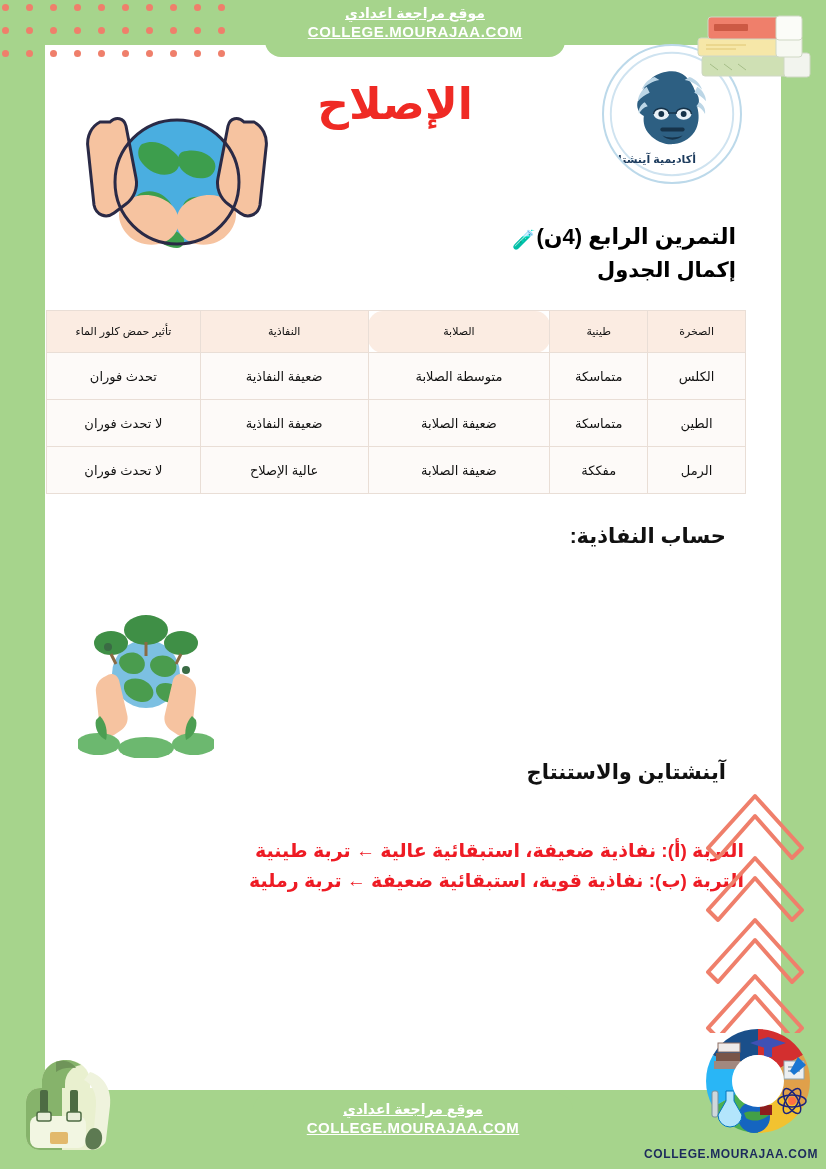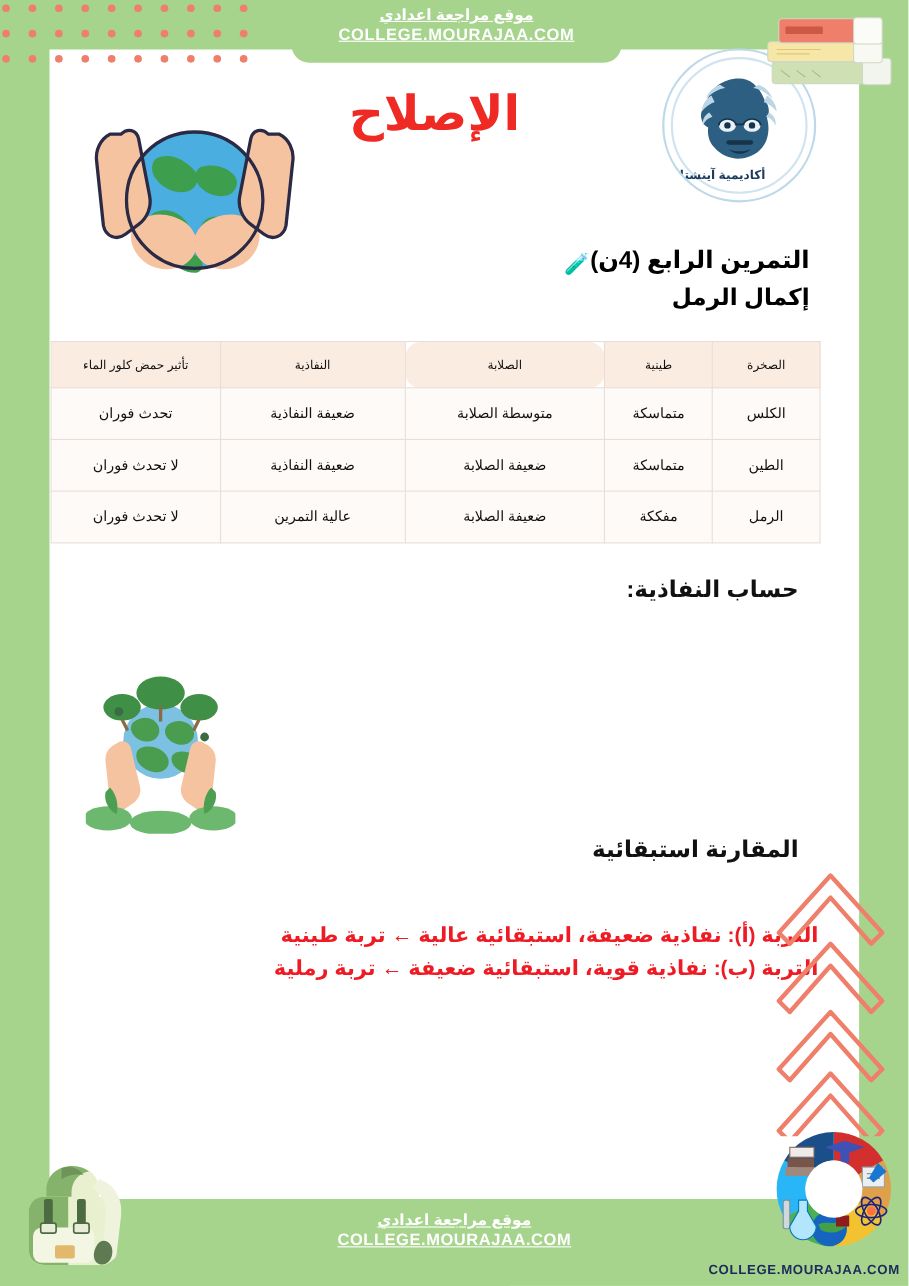--- a/index.html
+++ b/index.html
@@ -358,21 +358,21 @@
         <path d="M174 70c-6-6-14-4-16 4l-10 52c-2 10 2 20 10 26l12 9c8 6 18 2 20-8l6-57c2-12-4-22-12-26z"></path>
         <circle cx="107" cy="130" r="62"></circle>
       </g>
     </svg>
   </div>
 
   <div class="exercise-head">
     <div class="line1">
       <span>التمرين الرابع (4ن)</span><span class="tube-emoji">🧪</span>
     </div>
-    <div class="line2">إكمال الرمل</div>
+    <div class="line2">إكمال الجدول</div>
   </div>
 
   <div class="tbl-wrap">
     <table class="data">
       <thead>
         <tr id="thead-row">
             <th style="width: 14%;">الصخرة</th>
             <th style="width: 14%;">طينية</th>
             <th style="width: 26%; border-radius: 15px;">الصلابة</th>
             <th style="width: 24%;">النفاذية</th>
@@ -391,21 +391,21 @@
             <td>الطين</td>
             <td>متماسكة</td>
             <td>ضعيفة الصلابة</td>
             <td>ضعيفة النفاذية</td>
             <td>لا تحدث فوران</td>
           </tr>
           <tr>
             <td>الرمل</td>
             <td>مفككة</td>
             <td>ضعيفة الصلابة</td>
-            <td>عالية التمرين</td>
+            <td>عالية الإصلاح</td>
             <td>لا تحدث فوران</td>
           </tr>
         </tbody>
     </table>
   </div>
 
   <div class="sec-head" id="head-perm">حساب النفاذية:</div>
 
   <div class="ill-hands-mid">
     <svg viewBox="0 0 136 160" width="136" height="160">
@@ -440,21 +440,21 @@
         <ellipse cx="116" cy="146" rx="22" ry="11"></ellipse>
       </g>
       <g fill="#4c9e52">
         <path d="M22 118c6 6 8 16 6 24-7-3-12-12-10-20z"></path>
         <path d="M114 118c-6 6-8 16-6 24 7-3 12-12 10-20z"></path>
       </g>
     </svg>
   </div>
 
 
-  <div class="sec-head" id="head-comp">المقارنة استبقائية</div>
+  <div class="sec-head" id="head-comp">آينشتاين والاستنتاج</div>
 
   <div class="red-block" id="concl-block">
     <div>التربة (أ): نفاذية ضعيفة، استبقائية عالية ← تربة طينية</div>
     <div>التربة (ب): نفاذية قوية، استبقائية ضعيفة ← تربة رملية</div>
   </div>
 
   <div class="chevrons">
     <svg viewBox="0 0 110 245" width="110" height="245">
       <g fill="none" stroke="#ef7f6b" stroke-width="4" stroke-linejoin="round">
         <path d="M8 60 L55 8 L102 60 L92 70 L55 28 L18 70 Z"></path>

